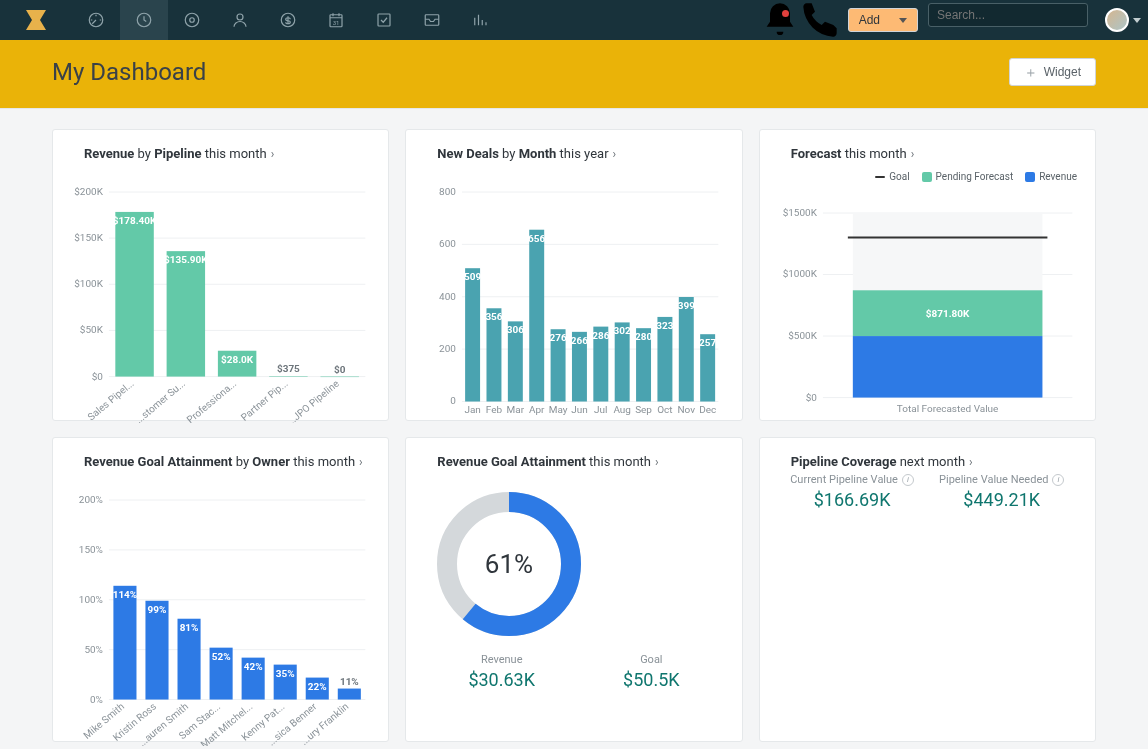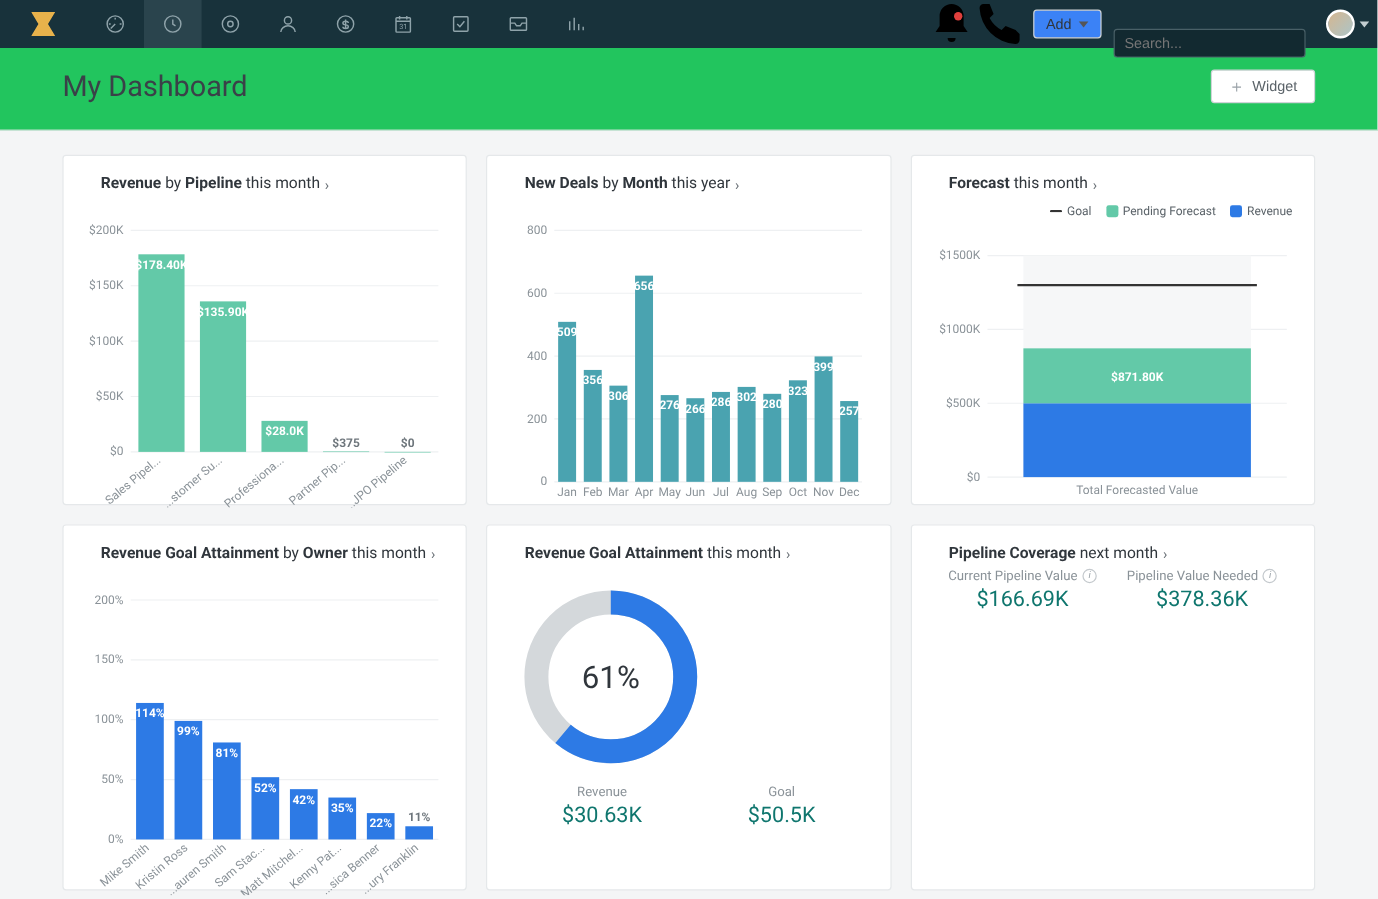--- a/index.html
+++ b/index.html
@@ -7,29 +7,29 @@
   
   .topnav { height:40px; background:#18323b; display:flex; align-items:stretch;}
   .logo { width:72px; display:flex; align-items:center; justify-content:center;}
   .navicon { width:48px; display:flex; align-items:center; justify-content:center; color:#8fa3aa; border-right:0; cursor:pointer;}
   .navicon.active{ background:#2a444d; }
   .navicon svg{ width:18px;height:18px; stroke:currentColor; fill:none; stroke-width:1.6;}
   .flexgap{flex:1;}
   .bell{width:40px;display:flex;align-items:center;justify-content:center;color:#8fa3aa;position:relative;cursor:pointer;}
   .bell .dot{position:absolute;top:10px;right:11px;width:7px;height:7px;background:#e0403d;border-radius:50%;}
   .phone{width:40px;display:flex;align-items:center;justify-content:center;color:#8fa3aa;cursor:pointer;}
-  .addbtn{margin:8px 8px;height:24px;background:#3b82f6;border:1px solid #d0d4d8;border-radius:3px;padding:0 10px;display:flex;align-items:center;gap:6px;font-size:12px;color:#30363c;cursor:pointer;}
+  .addbtn{margin:8px 8px;height:24px;background:#fdba74;border:1px solid #d0d4d8;border-radius:3px;padding:0 10px;display:flex;align-items:center;gap:19px;font-size:12px;color:#30363c;cursor:pointer;}
   .addbtn .caret{width:0;height:0;border-left:4px solid transparent;border-right:4px solid transparent;border-top:5px solid #555;}
-  .search{margin:24px 10px 8px 2px;height:24px;width:160px;background:#122930;border:1px solid #496067;border-radius:3px;display:flex;align-items:center;padding:0 8px;color:#c2cdd0;font-size:12px;}
+  .search{margin:3px 10px 8px 2px;height:24px;width:160px;background:#122930;border:1px solid #496067;border-radius:3px;display:flex;align-items:center;padding:0 8px;color:#c2cdd0;font-size:12px;}
   .search input{flex:1;background:transparent;border:0;color:#c2cdd0;font-size:12px;outline:none;}
   .avatarwrap{width:50px;display:flex;align-items:center;justify-content:center;gap:4px;cursor:pointer;}
   .avatar{width:24px;height:24px;border-radius:50%;background:linear-gradient(135deg,#d5b690,#acc5c8);border:2px solid #fff;}
   .avatarcaret{width:0;height:0;border-left:4px solid transparent;border-right:4px solid transparent;border-top:5px solid #c2cdd0;}
   
-  .pagehead{background:#22c55e;border-bottom:1px solid #e5e8ea; padding:18px 52px 22px; display:flex; align-items:center; justify-content:space-between;}
+  .pagehead{background:#eab308;border-bottom:1px solid #e5e8ea; padding:18px 52px 22px; display:flex; align-items:center; justify-content:space-between;}
   .pagetitle{font-size:24px;font-weight:400;color:#3a4148;}
   .widgetbtn{height:28px;border:1px solid #d0d4d8;border-radius:3px;background:#fff;padding:0 14px;display:flex;align-items:center;gap:6px;font-size:12px;color:#5a6268;cursor:pointer;}
   .plus{font-size:14px;line-height:1;color:#9aa2a8;}
   
   .grid{padding:20px 52px;display:grid;grid-template-columns:repeat(3,1fr);gap:16px;}
   .card{background:#fff;border:1px solid #e5e8ea;border-radius:3px;padding:16px 18px 14px;display:flex;flex-direction:column;}
   .row1{height:292px;}
   .row2{height:305px;}
   .cardtitle{font-size:13px;color:#30363c;display:flex;align-items:flex-end;gap:4px;cursor:pointer;margin-left:13px;}
   .cardtitle b{font-weight:700;}
@@ -347,18 +347,18 @@
       <span><b>Pipeline Coverage </b><span>next month</span></span>
       <span class="chev">›</span>
     </div>
     <div class="metrics" id="metrics-pc">
         <div class="m">
           <div class="lbl">Current Pipeline Value<span class="info">i</span></div>
                  <div class="val">$166.69K</div>
         </div>
         <div class="m">
           <div class="lbl">Pipeline Value Needed<span class="info">i</span></div>
-                 <div class="val">$378.36K</div>
+                 <div class="val">$449.21K</div>
         </div>
       </div>
   </div>
 
 </div>
 
 </body></html>

